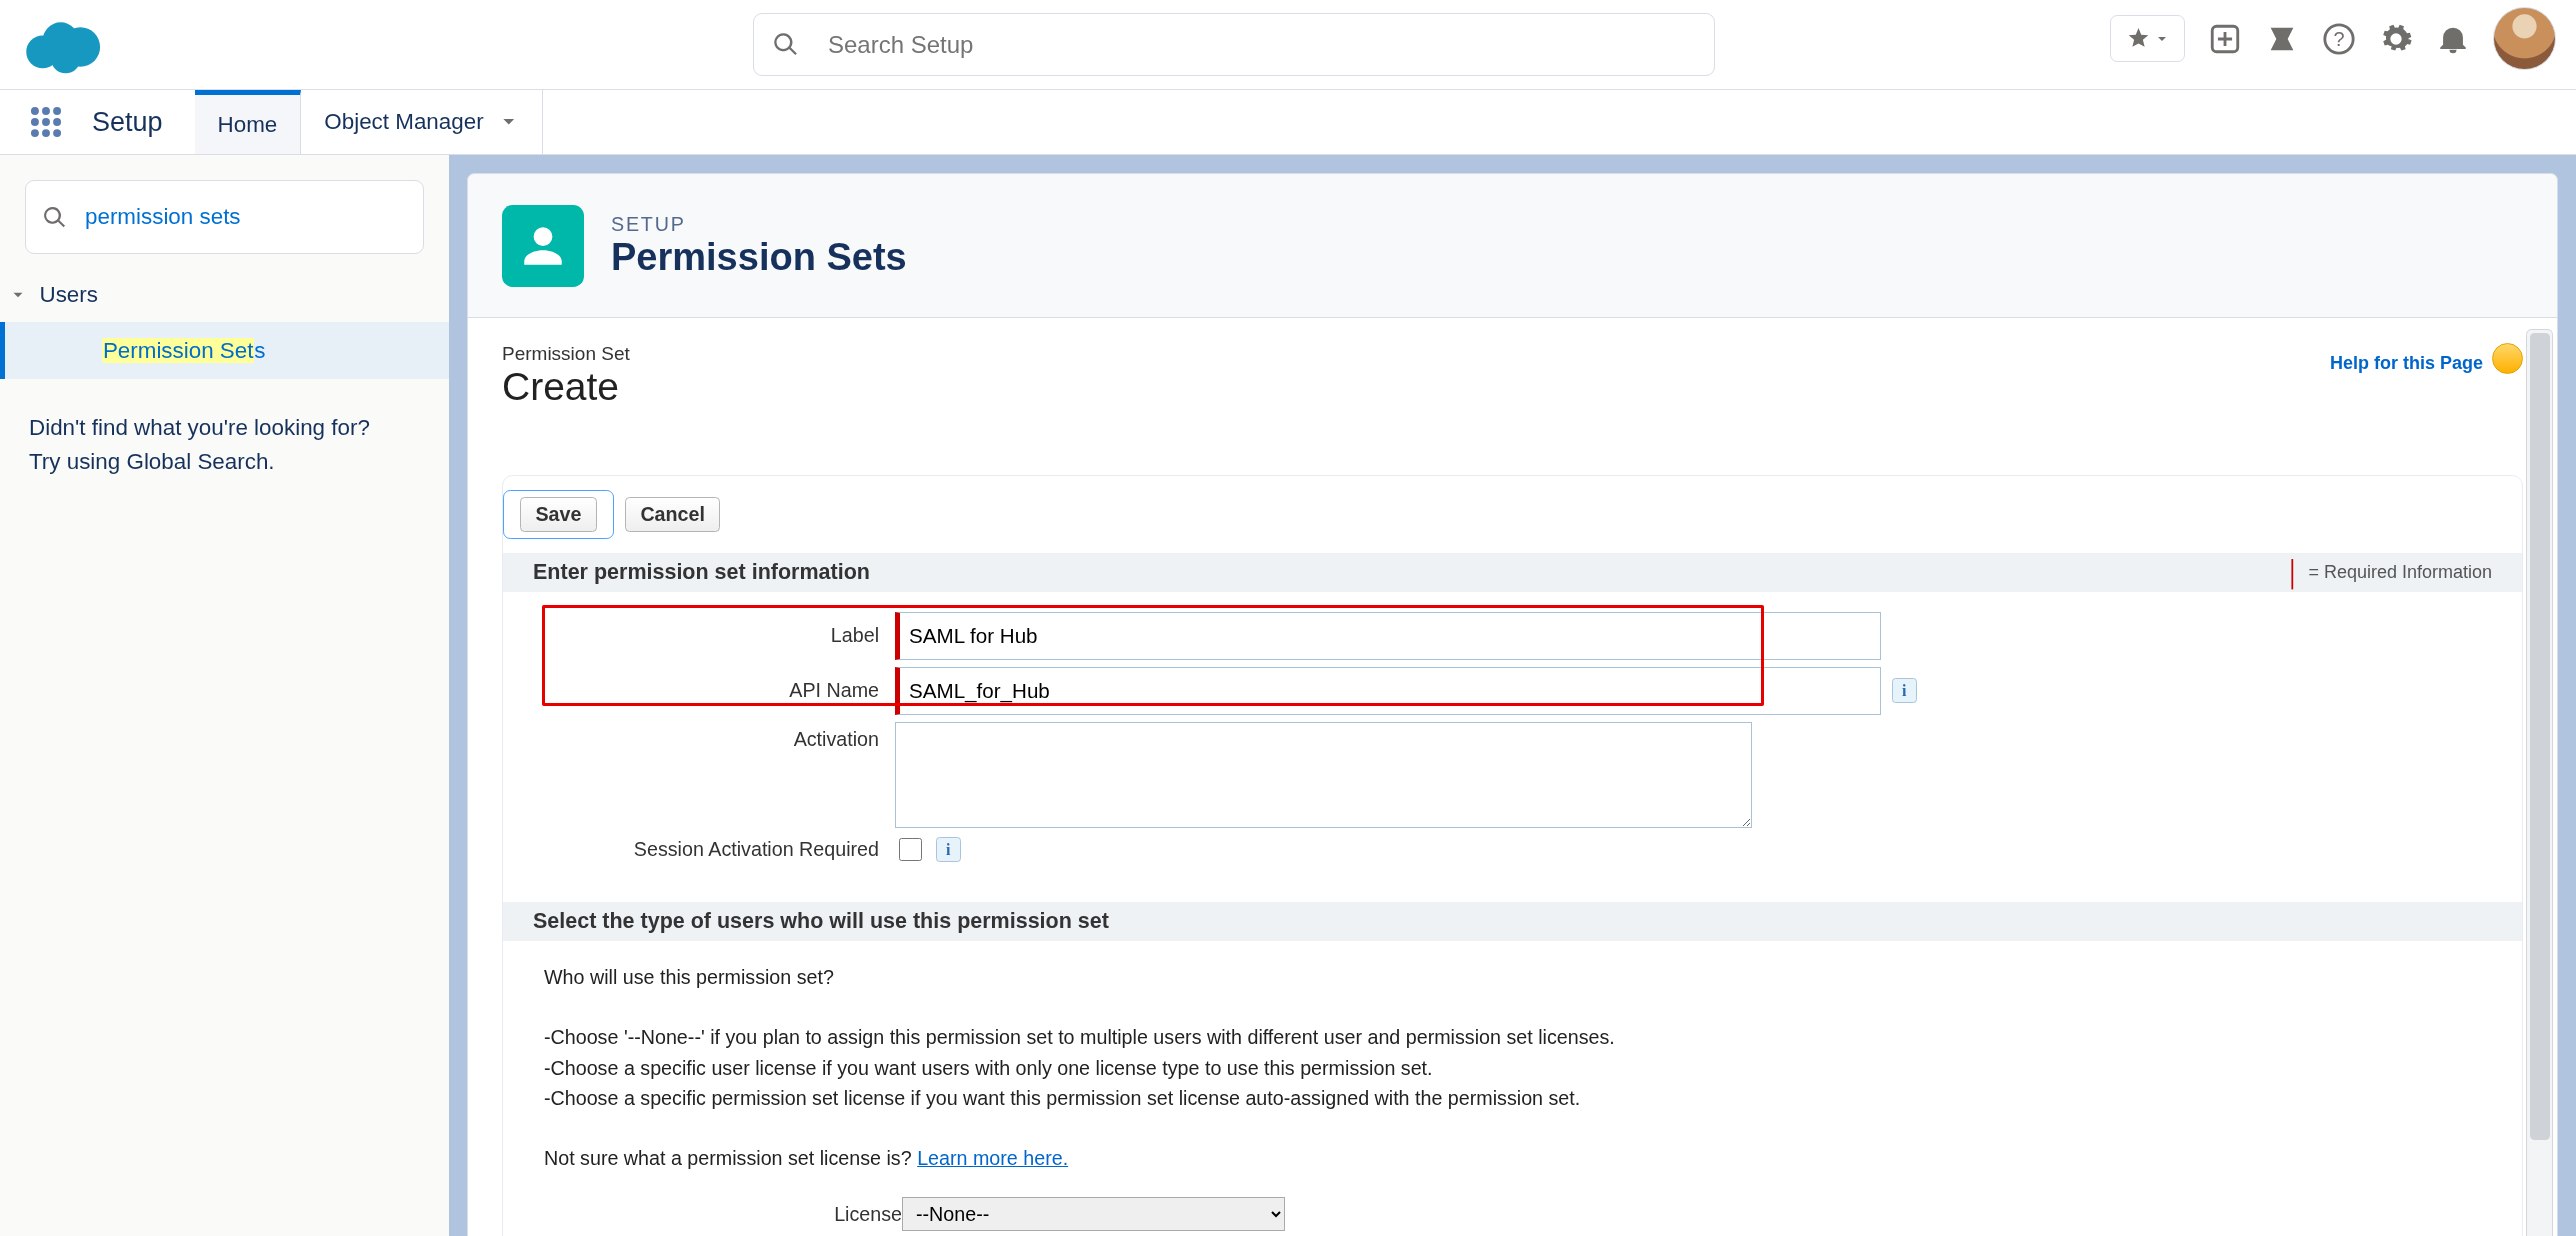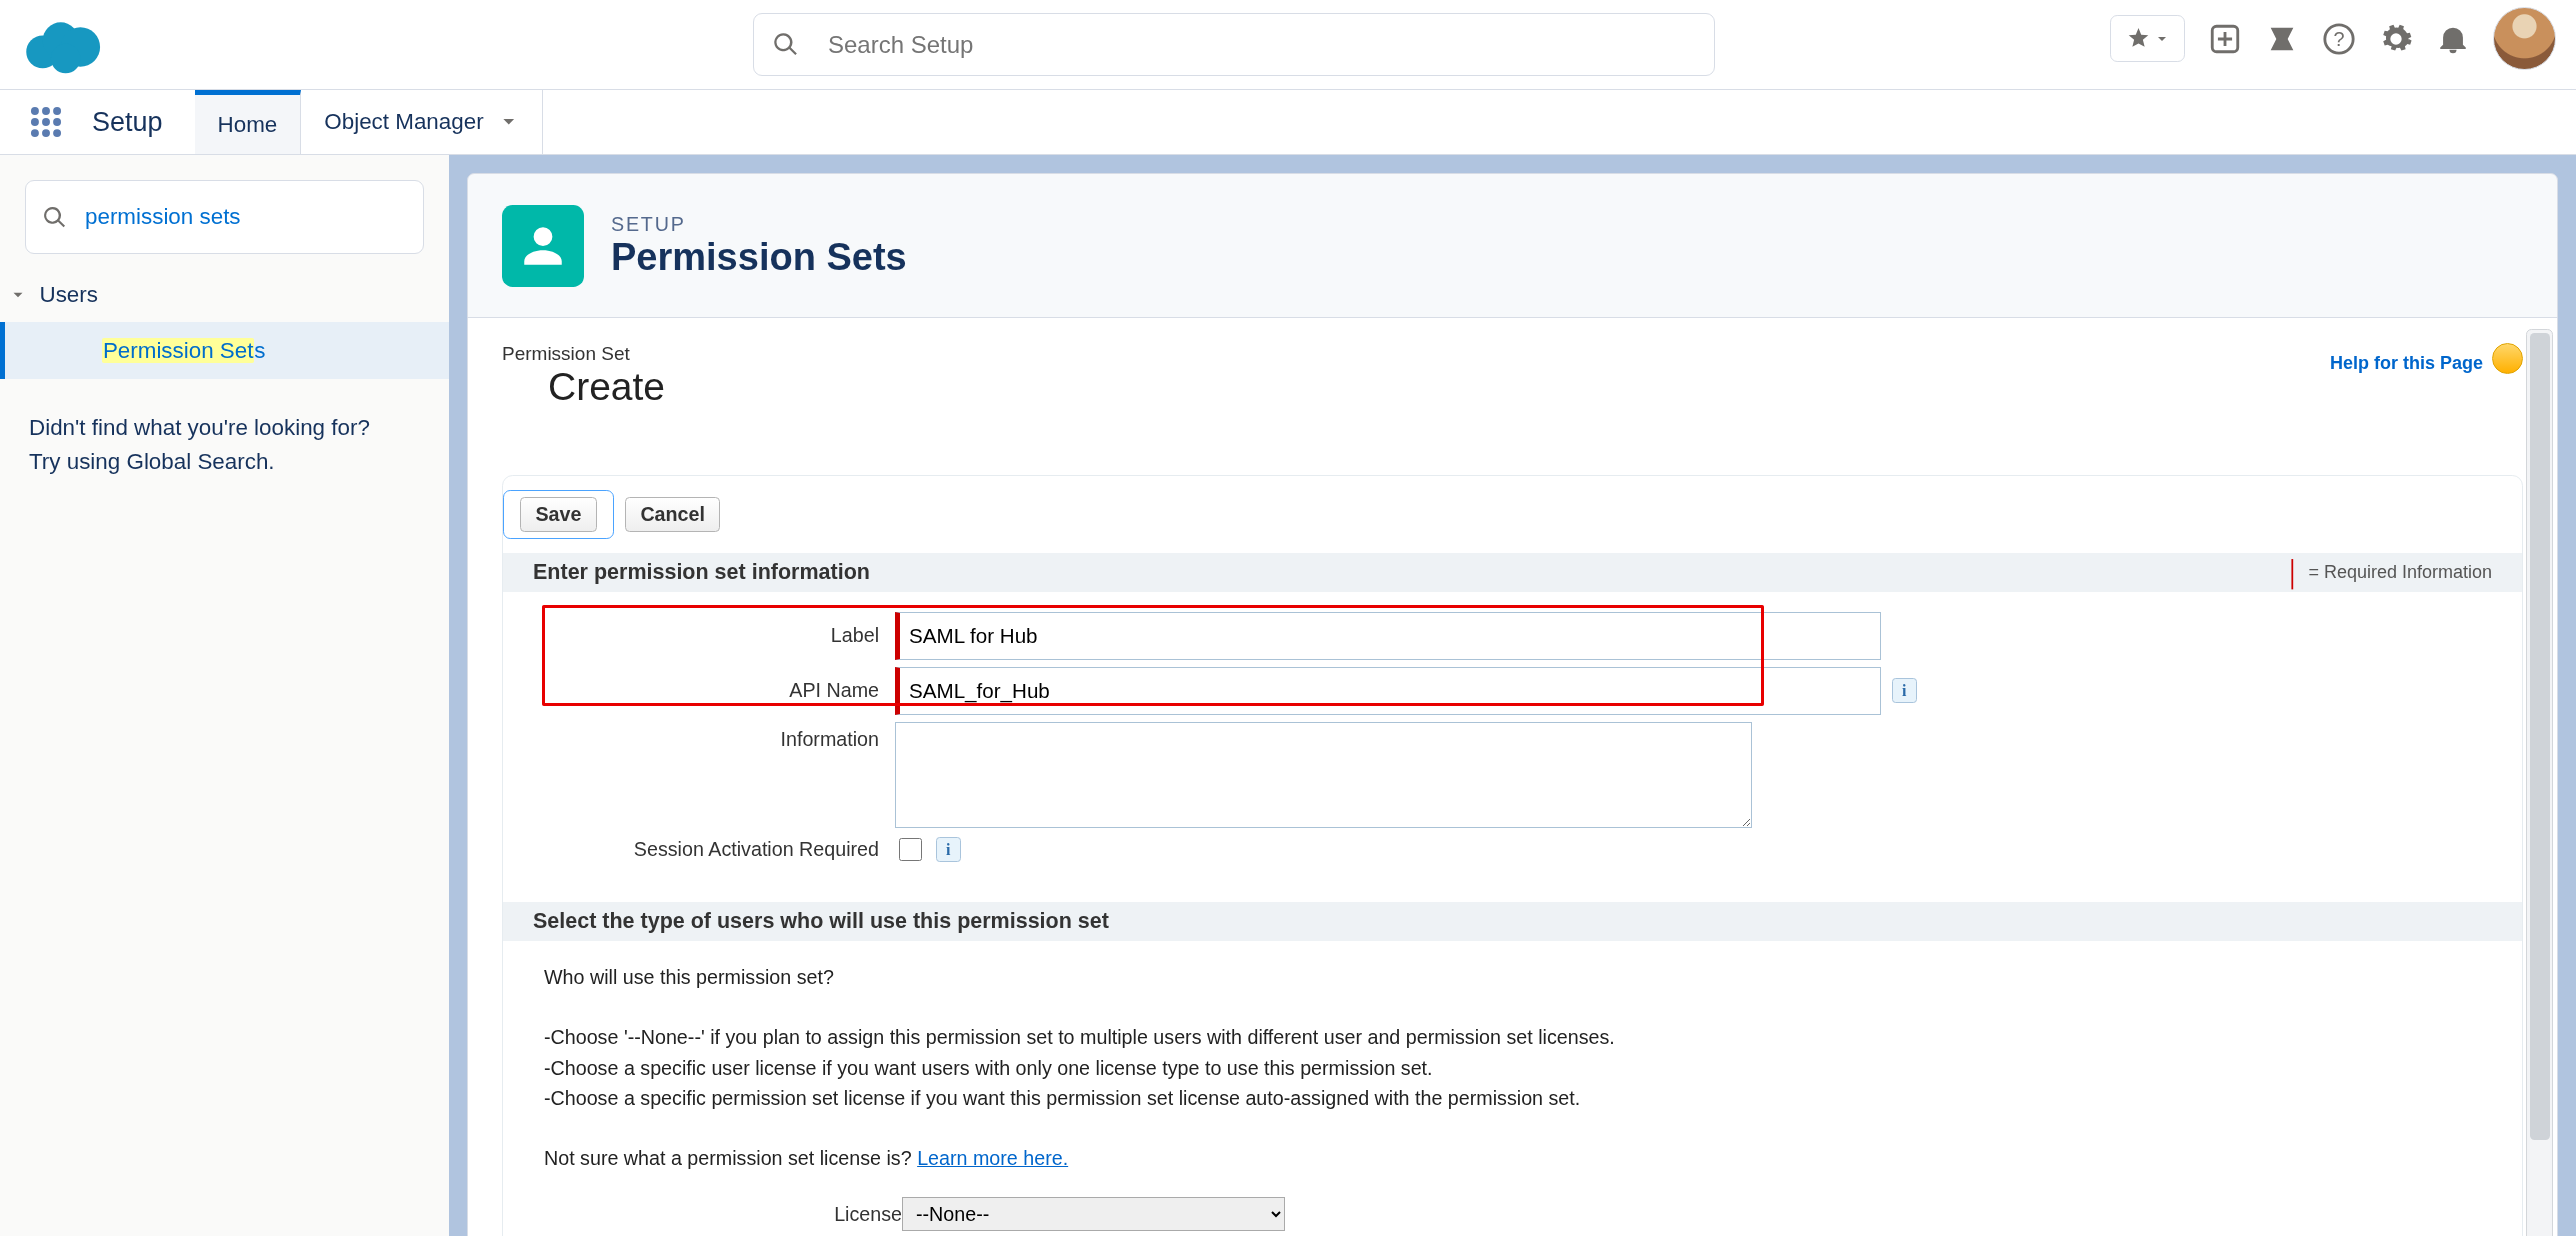--- a/index.html
+++ b/index.html
@@ -183,21 +183,21 @@
 
   
   .classic {
     padding:25px 34px;
     font-family: Arial, Helvetica, sans-serif;
   }
   .classic-header {
     display:flex; justify-content:space-between; align-items:flex-start;
   }
   .classic-header .left .small { font-size:19px; color:#333; }
-  .classic-header .left .big { font-size:39px; color:#222; font-weight:400;margin-left:46px; }
+  .classic-header .left .big { font-size:39px; color:#222; font-weight:400; }
   .help-link { font-size:18px; color:#0066cc; display:flex; align-items:flex-end; gap:9px; text-decoration:none;font-weight:bold;}
   .help-ball {
     width:29px; height:29px; border-radius:50%;
     background:linear-gradient(#ffd76a,#ffb000);
     border:0.9px solid #e0a300;
   }
 
   .form-wrap {
     margin-top:66px;
     border:1.8px solid #e6ecf0;
@@ -459,21 +459,21 @@
             <div class="field-row req">
               <div class="label-col">Label</div>
               <input type="text" value="SAML for Hub" style="">
             </div>
             <div class="field-row req">
               <div class="label-col">API Name</div>
               <input type="text" value="SAML_for_Hub" style="">
               <span class="info-ic">i</span>
             </div>
             <div class="field-row">
-              <div class="label-col top">Information</div>
+              <div class="label-col top">Activation</div>
               <textarea style=""></textarea>
             </div>
             <div class="field-row">
               <div class="label-col">Session Activation Required</div>
               <input type="checkbox" style="width: 23px; height: 23px;">
               <span class="info-ic">i</span>
             </div>
           </div>
 
           <div class="section-hdr">

